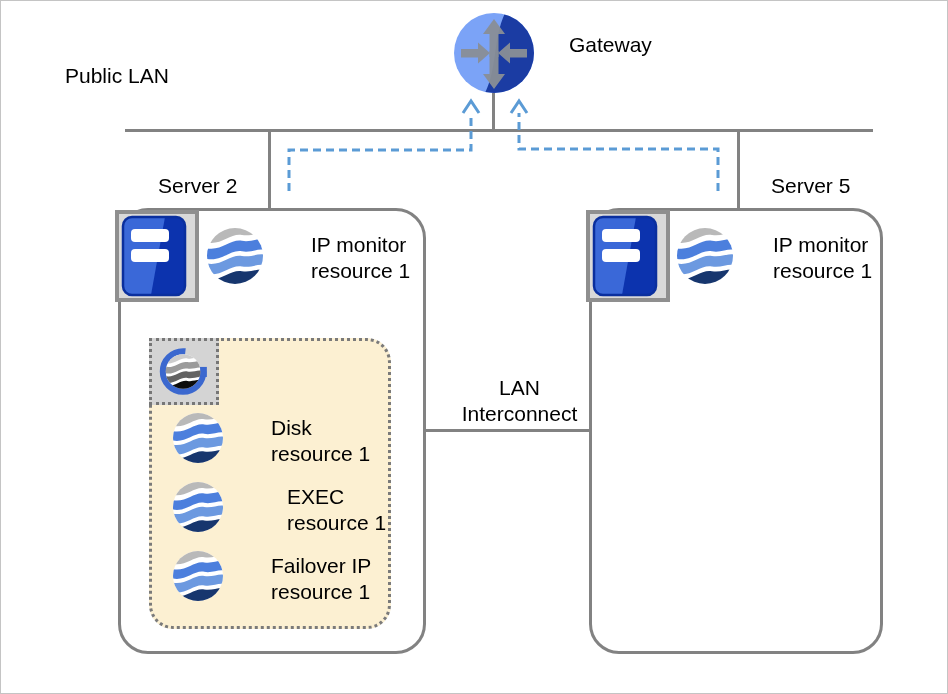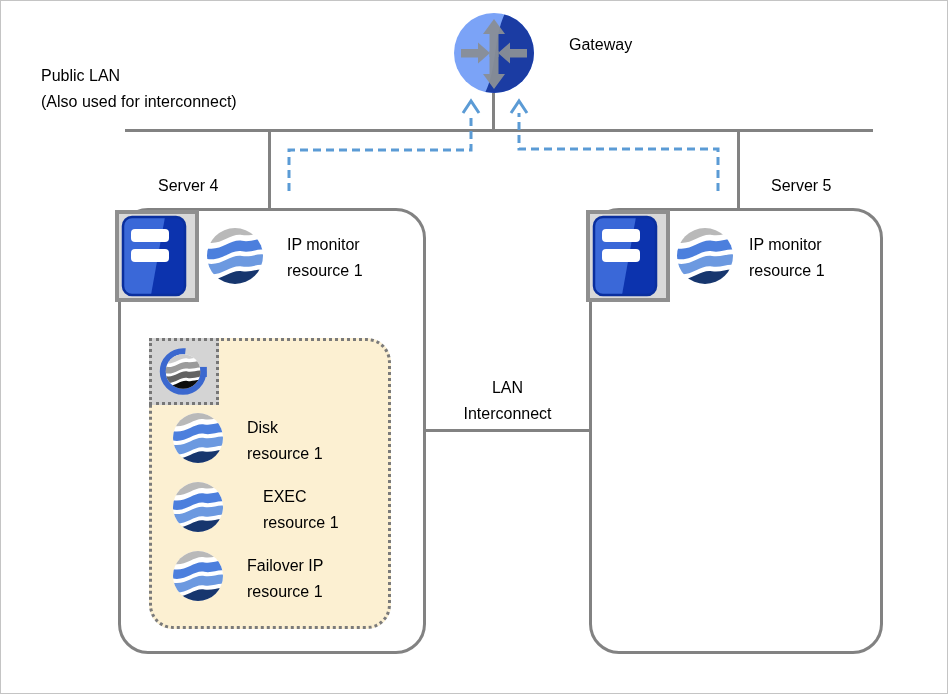--- a/index.html
+++ b/index.html
@@ -1,22 +1,22 @@
 <!DOCTYPE html>
 <html><head>
 <meta charset="utf-8">
 <style>
   html,body{margin:0;padding:0;background:#fff;}
   #canvas{
     position:relative;width:948px;height:694px;background:#ffffff;
     border:1px solid #c4c4c4;box-sizing:border-box;overflow:hidden;
     font-family:"Liberation Sans",sans-serif;color:#000;
   }
-  .lbl{position:absolute;font-size:16px;line-height:26px;white-space:nowrap;}
-  .lbl div{white-space:nowrap;}
+  .lbl{position:absolute;font-size:21px;line-height:26px;white-space:nowrap;}
+  .lbl div{white-space:nowrap;margin-left:24px;}
   .gline{position:absolute;background:#828282;}
   .box{position:absolute;background:#fff;border:3px solid #828282;border-radius:30px;box-sizing:border-box;}
   .groupbox{position:absolute;background:#fcf0d2;border:3px dotted #7a7a7a;border-radius:24px;box-sizing:border-box;}
   .gicon{position:absolute;background:#d4d4d4;border:3px dotted #767676;box-sizing:border-box;}
   .icn{position:absolute;}
   svg{display:block;}
   .center{text-align:center;}
 </style>
 </head>
 <body>
@@ -57,21 +57,20 @@
           <rect x="16" y="19" width="38" height="13" rx="4" fill="#ffffff"></rect>
           <rect x="16" y="39" width="38" height="13" rx="4" fill="#ffffff"></rect>
         </g>
         <rect x="8" y="7" width="62" height="78" rx="9" fill="none" stroke="#0a2f9e" stroke-width="2.5"></rect>
       </symbol>
     </defs>
   </svg>
 
   <div class="lbl" style="left:40px;top:62px">
     <div>Public LAN</div>
-    <div>(Also used for interconnect)</div>
   </div>
 
   <div class="icn" style="left:453px;top:12px">
     <svg width="80" height="80" viewBox="0 0 80 80">
       <defs>
           <clipPath id="gwc">
             <circle cx="40" cy="40" r="40"></circle>
           </clipPath>
         </defs>
       <g clip-path="url(#gwc)">
@@ -95,21 +94,21 @@
 
   <svg style="position:absolute;left:0;top:0;z-index:3" width="948" height="694">
     <g fill="none" stroke="#5b9bd5" stroke-width="3">
       <path d="M 288 190 L 288 149 L 470 149 L 470 112" stroke-dasharray="8 5"></path>
       <path d="M 462 112 L 470 100 L 478 112"></path>
       <path d="M 717 190 L 717 148 L 518 148 L 518 112" stroke-dasharray="8 5"></path>
       <path d="M 510 112 L 518 100 L 526 112"></path>
     </g>
   </svg>
 
-  <div class="lbl" style="left:157px;top:172px">Server 4</div>
+  <div class="lbl" style="left:157px;top:172px">Server 2</div>
   <div class="lbl" style="left:770px;top:172px">Server 5</div>
 
   <div class="box" style="left:117px;top:207px;width:308px;height:446px"></div>
   <div class="box" style="left:588px;top:207px;width:294px;height:446px"></div>
 
   <div class="gline" style="left:424px;top:428px;width:165px;height:3px"></div>
   <div class="lbl center" style="left:424px;top:374px;width:165px">
     <div>LAN</div>
     <div>Interconnect</div>
   </div>

